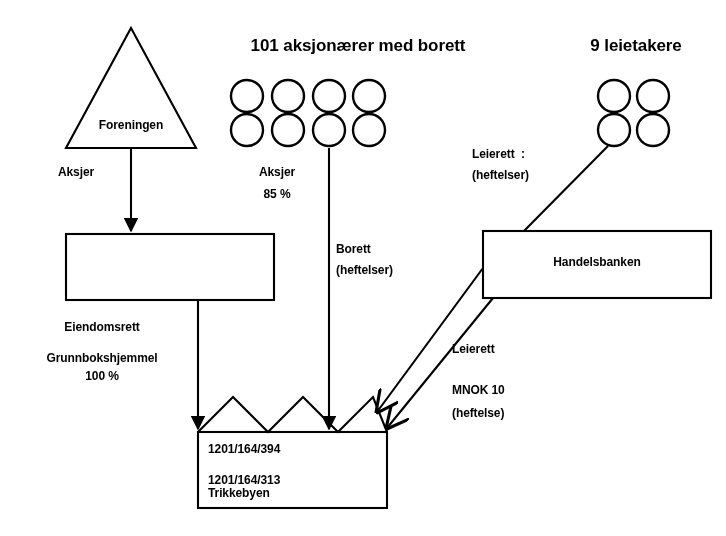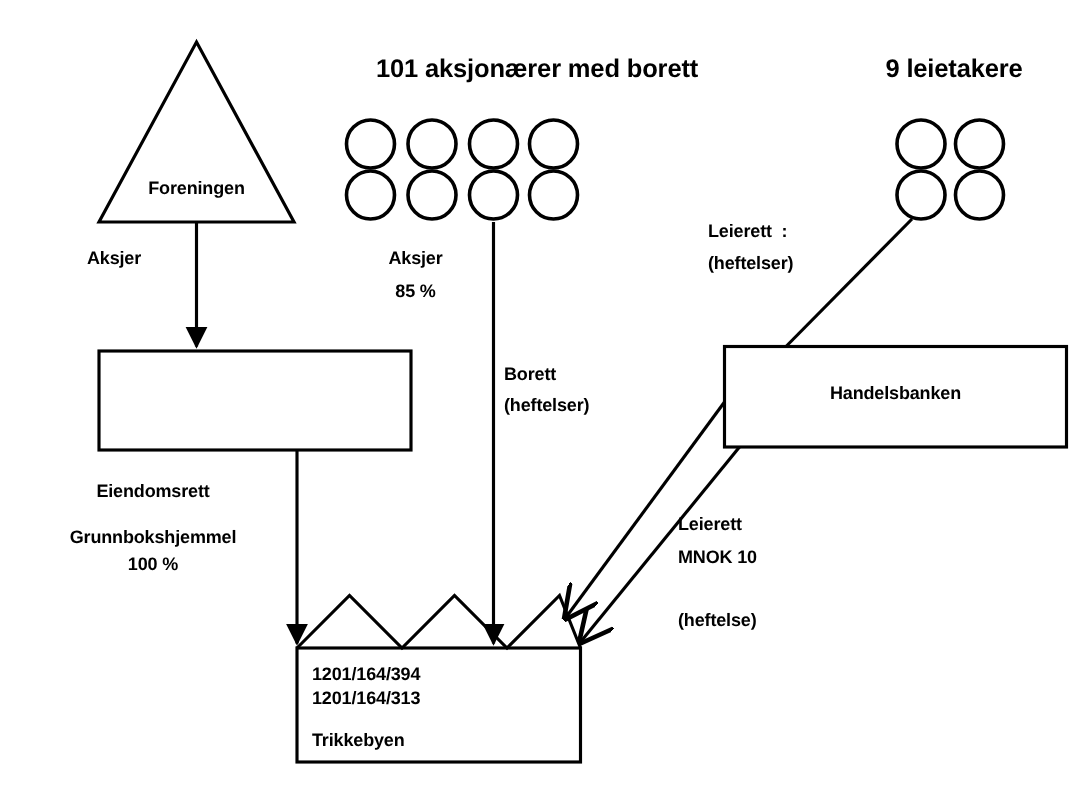--- a/index.html
+++ b/index.html
@@ -114,20 +114,20 @@
   <div class="lbl lbl-left t16" style="left:472px; top:169px;">(heftelser)</div>
 
 
   <div class="lbl lbl-center t16" style="left:507px; top:256px; width:180px;">Handelsbanken</div>
 
   <div class="lbl lbl-center t16" style="left:8px; top:321px; width:188px;">Eiendomsrett</div>
   <div class="lbl lbl-center t16" style="left:8px; top:352px; width:188px;">Grunnbokshjemmel</div>
   <div class="lbl lbl-center t16" style="left:8px; top:370px; width:188px;">100 %</div>
 
   <div class="lbl lbl-left t16" style="left:452px; top:343px;">Leierett</div>
-  <div class="lbl lbl-left t16" style="left:452px; top:365px;">MNOK 10</div>
+  <div class="lbl lbl-left t16" style="left:452px; top:384px;">MNOK 10</div>
   <div class="lbl lbl-left t16" style="left:452px; top:387px;margin-top:20px;">(heftelse)</div>
 
   <div class="lbl lbl-left t16" style="left:208px; top:443px;">1201/164/394</div>
-  <div class="lbl lbl-left t16" style="left:208px; top:459px;">1201/164/313</div>
+  <div class="lbl lbl-left t16" style="left:208px; top:474px;">1201/164/313</div>
   <div class="lbl lbl-left t16" style="left:208px; top:487px;">Trikkebyen</div>
 
 </div>
 
 </body></html>

